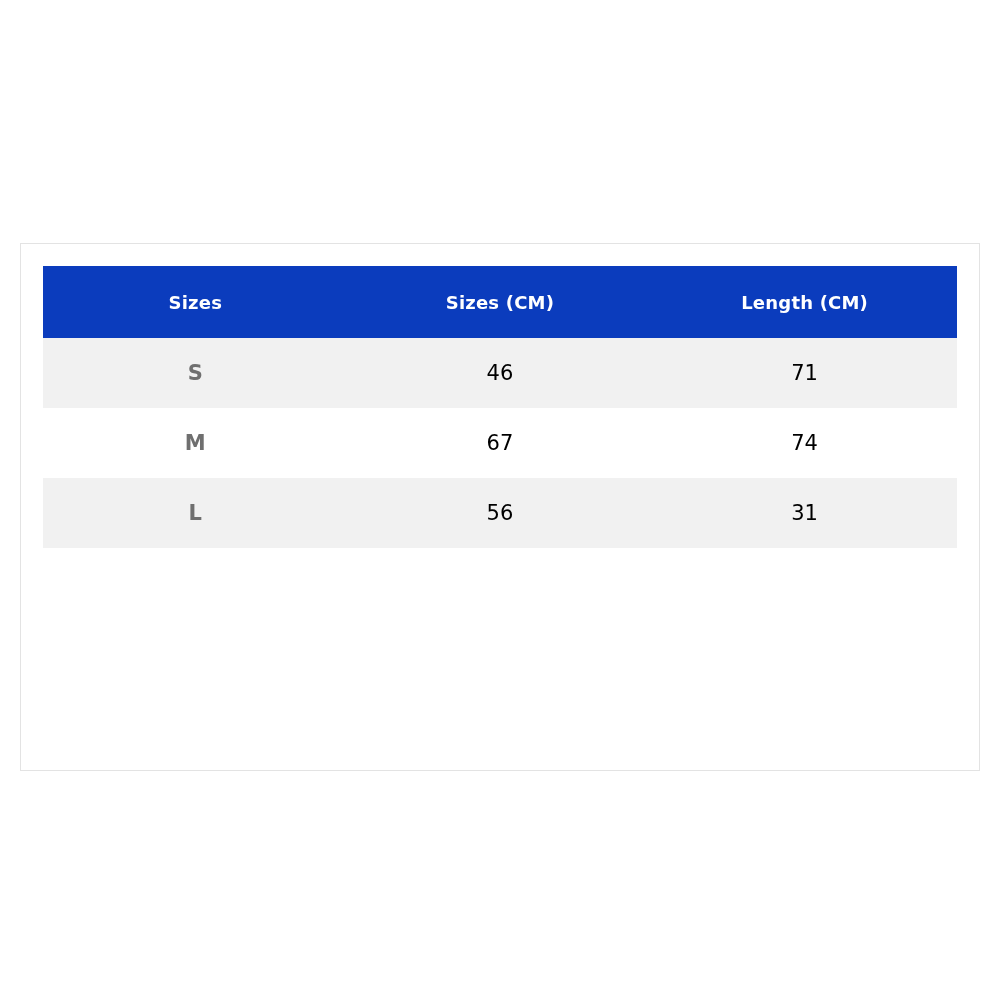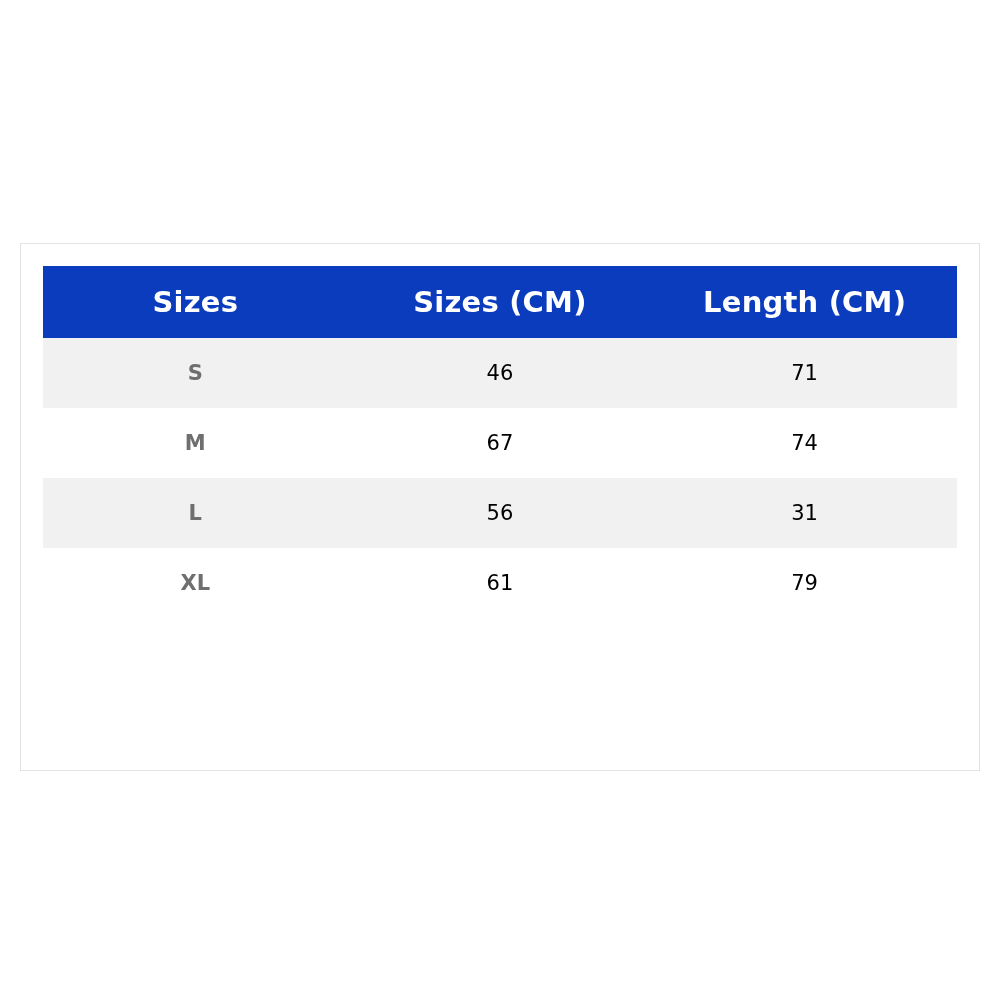--- a/index.html
+++ b/index.html
@@ -43,21 +43,21 @@
     padding: 0;
     margin: 0;
     text-align: center;
     vertical-align: middle;
   }
 
   thead th {
     height: 72px;
     background: #0b3cbd;
     color: #ffffff;
-    font-size: 29px;
+    font-size: 18px;
     font-weight: bold;
     letter-spacing: 0.2px;
   }
 
   tbody td {
     height: 70px;
     font-size: 21px;
     color: #000000;
     font-weight: normal;
   }
@@ -107,22 +107,17 @@
         <tr class="even">
           <td class="size-col">M</td>
           <td>67</td>
           <td>74</td>
         </tr>
         <tr class="odd">
           <td class="size-col">L</td>
           <td>56</td>
           <td>31</td>
         </tr>
-        <tr class="even">
-          <td class="size-col">XL</td>
-          <td>61</td>
-          <td>79</td>
-        </tr>
       </tbody>
     </table>
 
   </div>
 </div>
 
 </body></html>

